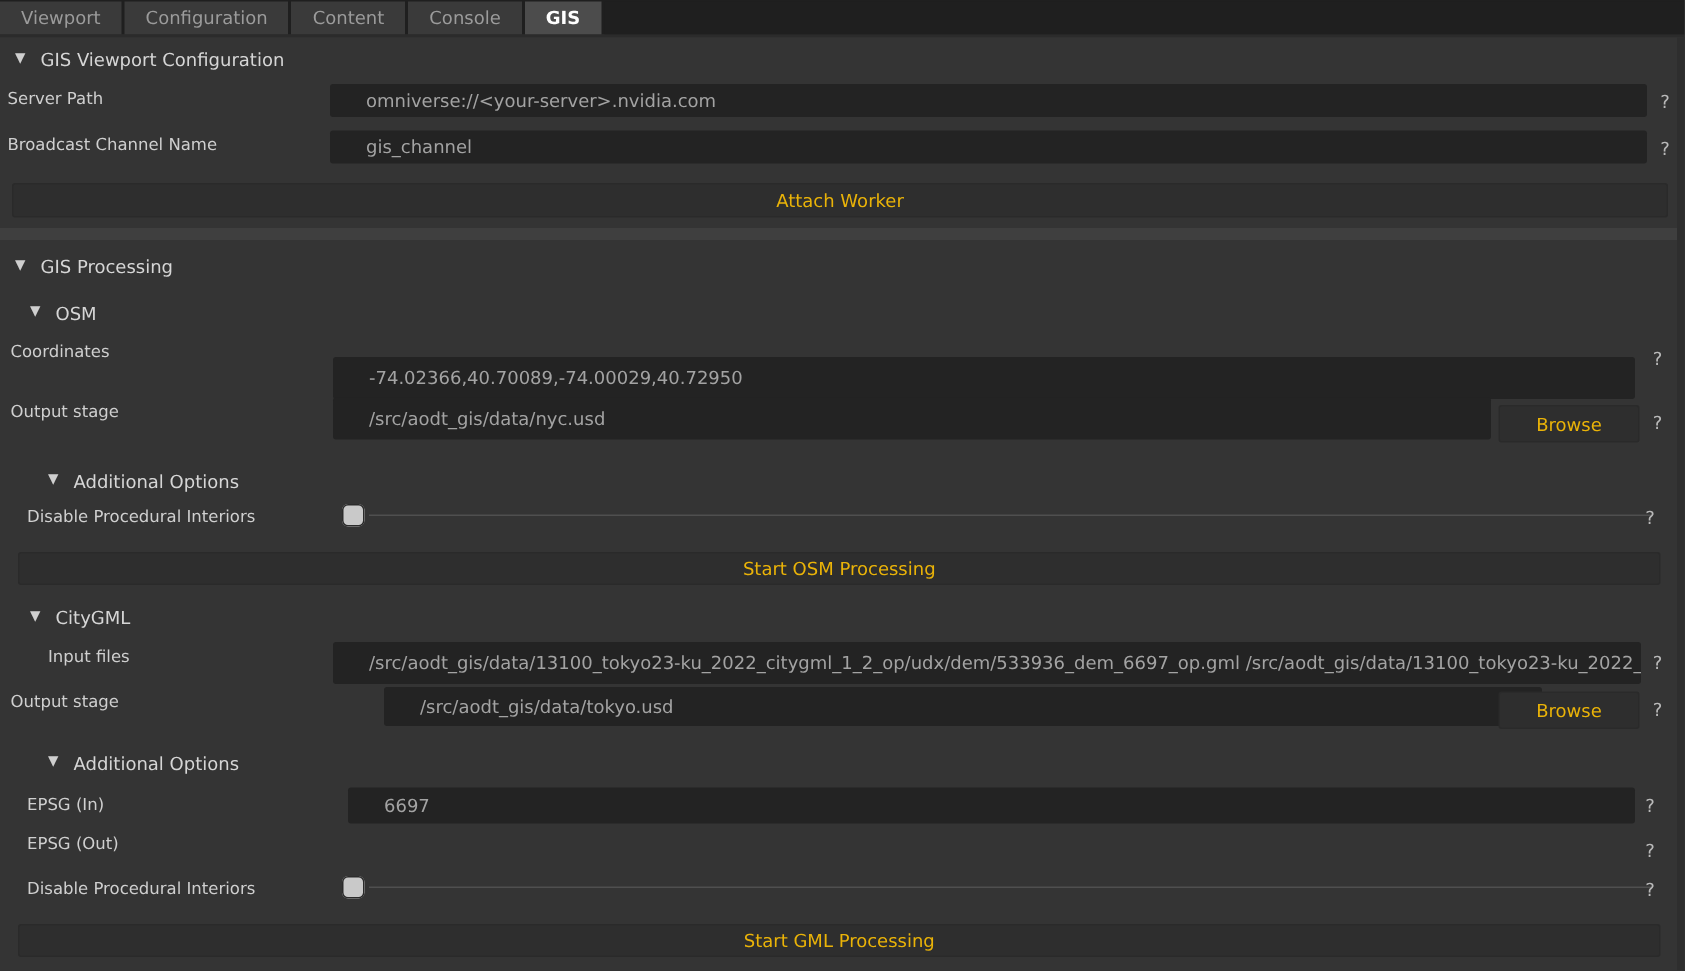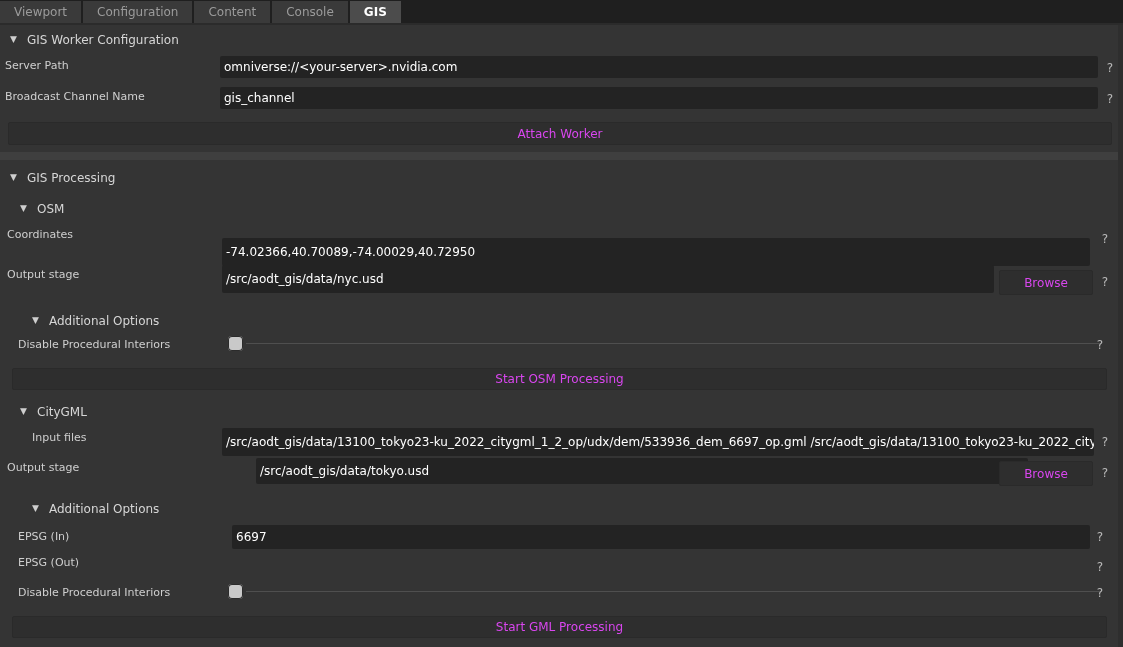--- a/index.html
+++ b/index.html
@@ -98,39 +98,39 @@
     font-size: 11px;
     white-space: nowrap;
     line-height: 14px;
   }
 
   .field {
     position: absolute;
     background: #232323;
     border: none;
     border-radius: 2px;
-    color: #ffffff;
+    color: #a3a3a3;
     font-family: "DejaVu Sans", "Liberation Sans", sans-serif;
     font-size: 12px;
-    padding: 0 4px;
+    padding: 0 24px;
     box-sizing: border-box;
     outline: none;
     overflow: hidden;
     white-space: nowrap;
     text-overflow: clip;
     display: flex;
     align-items: center;
   }
 
   .btn {
     position: absolute;
     background: #2e2e2e;
     border: 1px solid #2a2a2a;
     border-radius: 2px;
-    color: #d946ef;
+    color: #eab308;
     font-family: "DejaVu Sans", "Liberation Sans", sans-serif;
     font-size: 12px;
     display: flex;
     align-items: center;
     justify-content: center;
     box-sizing: border-box;
     cursor: default;
   }
 
   .help {
@@ -191,21 +191,21 @@
     <div class="tab"><span>Console</span></div>
     <div class="tab active"><span>GIS</span></div>
     <div class="tabbar-fill"></div>
   </div>
   <div class="tabbar-underline"></div>
 
   <div class="panel">
 
     <div class="section-header" style="left:10px; top:6px;">
       <span class="caret">▼</span>
-      <span>GIS Worker Configuration</span>
+      <span>GIS Viewport Configuration</span>
     </div>
 
     <div class="label" style="left:5px; top:34px;">Server Path</div>
     <div class="field" style="left:220px; top:31px; width:878px; height:22px;">omniverse://&lt;your-server&gt;.nvidia.com</div>
     <div class="help" style="left:1104px; top:36px;">?</div>
 
     <div class="label" style="left:5px; top:65px;">Broadcast Channel Name</div>
     <div class="field" style="left:220px; top:62px; width:878px; height:22px;">gis_channel</div>
     <div class="help" style="left:1104px; top:67px;">?</div>
 

